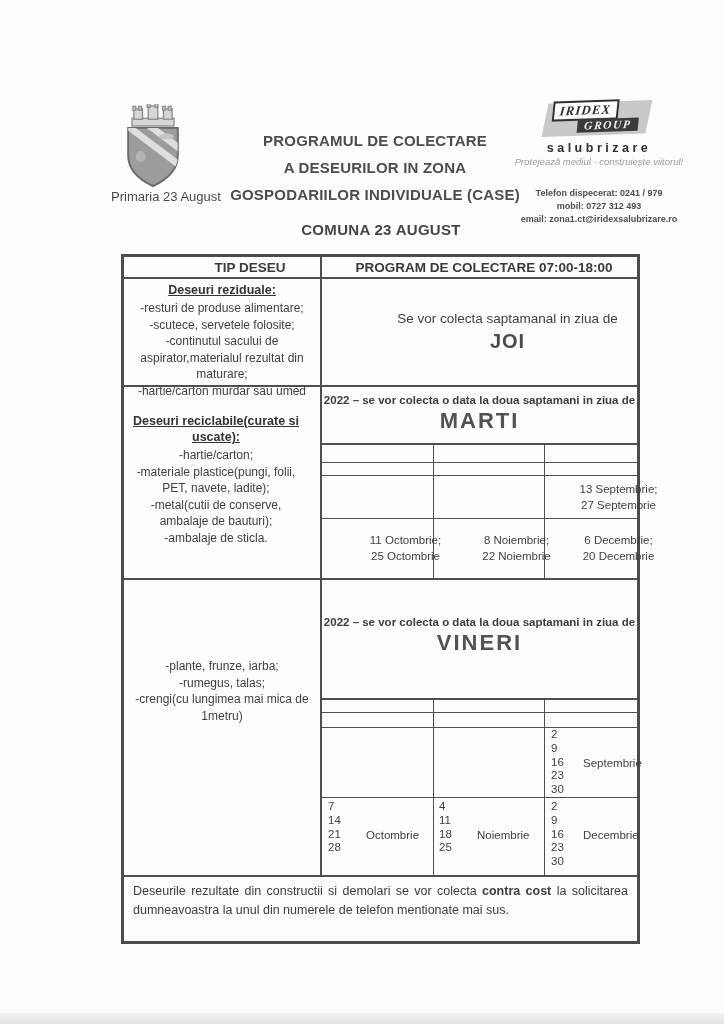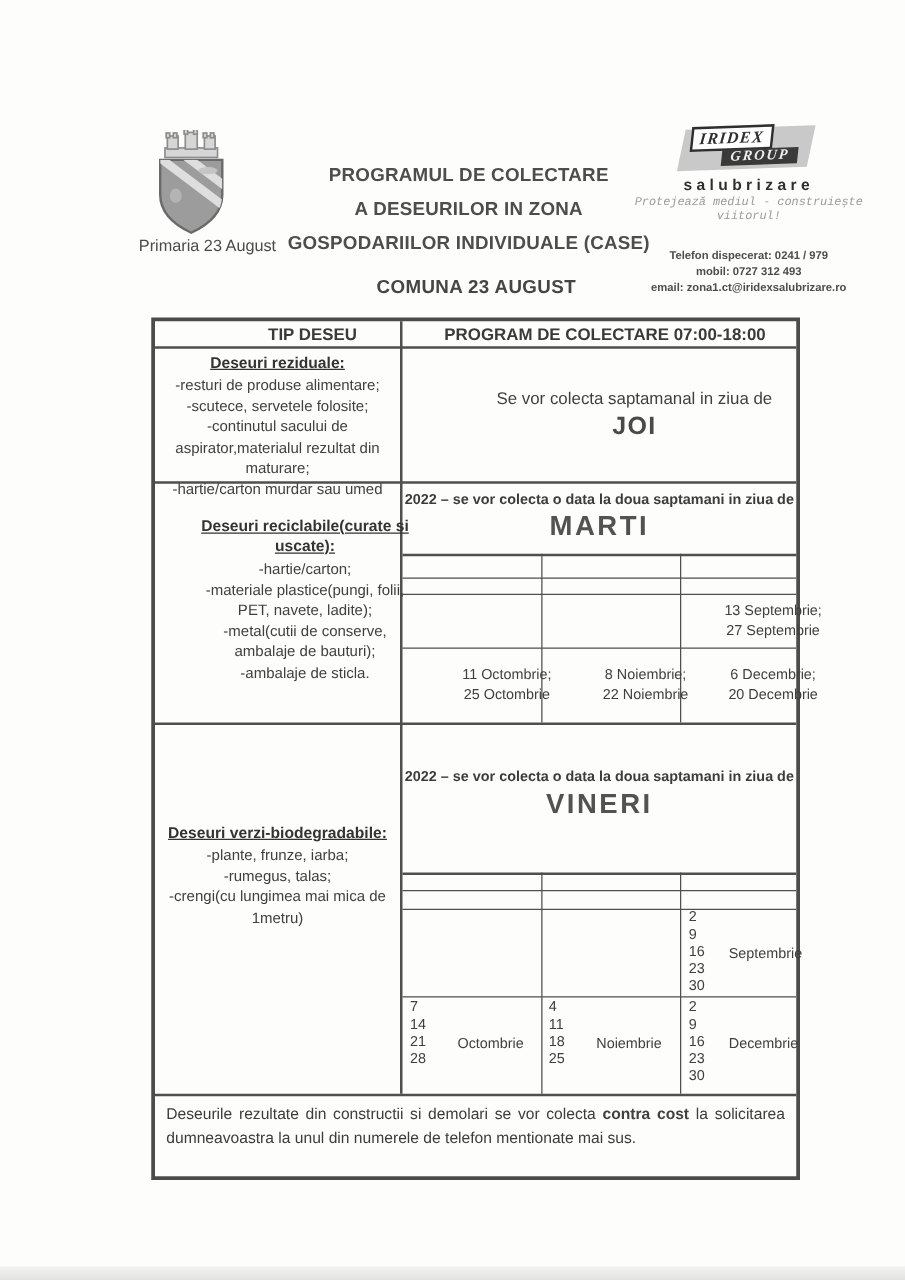--- a/index.html
+++ b/index.html
@@ -20,21 +20,21 @@
   .iridex{position:relative;width:112px;height:38px;margin:0 auto;transform:rotate(-2deg);}
   .iridex-bg{position:absolute;left:2px;top:2px;width:104px;height:33px;background:#c9c9c9;
     transform:skewX(-14deg);}
   .brand-top{position:absolute;left:10px;top:0px;background:#fff;border:2px solid #2f2f2f;
     font-family:"Liberation Serif",serif;font-style:italic;font-weight:700;font-size:13px;
     padding:0 5px;color:#2e2e2e;transform:skewX(-8deg);letter-spacing:1px;}
   .brand-bottom{position:absolute;left:34px;top:19px;background:#3a3a3a;color:#ededed;
     font-family:"Liberation Serif",serif;font-style:italic;font-weight:700;font-size:11.5px;
     padding:0 7px 1px 7px;transform:skewX(-8deg);letter-spacing:1.5px;}
   .service{margin-top:3px;font-weight:700;font-size:12.5px;letter-spacing:3.5px;color:#2f2f2f;}
-  .slogan{margin-top:1px;font-family:Liberation Mono, monospace;font-style:italic;font-size:9.5px;
+  .slogan{margin-top:1px;font-family:Liberation Sans, sans-serif;font-style:italic;font-size:9.5px;
     color:#9b9b9b;}
   .contacts{margin-top:20px;font-size:9px;font-weight:700;line-height:13px;color:#4d4d4d;}
   .commune{position:absolute;left:122px;top:221px;width:518px;text-align:center;
     font-weight:700;font-size:15px;color:#454545;letter-spacing:.3px;}
   
   .tbl{position:absolute;left:121px;top:254px;width:519px;height:690px;
     border:3px solid #4c4c4c;box-sizing:border-box;}
   .hline,.vline{position:absolute;background:#4f4f4f;}
   .cell{position:absolute;box-sizing:border-box;}
   .center{display:flex;flex-direction:column;align-items:center;justify-content:center;text-align:center;margin-left:28px;}
@@ -145,21 +145,21 @@
         <div>-scutece, servetele folosite;</div>
         <div>-continutul sacului de aspirator,materialul rezultat din maturare;</div>
         <div>-hartie/carton murdar sau umed</div>
       </div>
     </div>
     <div class="cell center" style="left:198px;top:22px;width:315px;height:106px;">
       <div class="sched-intro">Se vor colecta saptamanal in ziua de</div>
       <div class="sched-day-lg">JOI</div>
     </div>
 
-    <div class="cell" style="left:0;top:130px;width:196px;height:191px;padding:26px 16px 0 4px;text-align:center;margin-left:28px;">
+    <div class="cell" style="left:0;top:130px;width:196px;height:191px;padding:26px 16px 0 4px;text-align:center;">
       <div class="wt-title">Deseuri reciclabile(curate si uscate):</div>
       <div class="wt-items">
         <div>-hartie/carton;</div>
         <div>-materiale plastice(pungi, folii, PET, navete, ladite);</div>
         <div>-metal(cutii de conserve, ambalaje de bauturi);</div>
         <div>-ambalaje de sticla.</div>
       </div>
     </div>
 
     <div class="cell" style="left:198px;top:130px;width:315px;height:56px;text-align:center;padding-top:7px;">
@@ -179,21 +179,20 @@
     <div class="cell center date-cell" style="left:309px;top:262px;width:111px;height:58px;">
       <span>8 Noiembrie;</span>
       <span>22 Noiembrie</span>
     </div>
     <div class="cell center date-cell" style="left:420px;top:262px;width:93px;height:58px;">
       <span>6 Decembrie;</span>
       <span>20 Decembrie</span>
     </div>
 
     <div class="cell" style="left:0;top:323px;width:196px;height:295px;padding:78px 4px 0 4px;text-align:center;">
-      <div class="wt-title">Deseuri verzi-biodegradabile:</div>
       <div class="wt-items">
         <div>-plante, frunze, iarba;</div>
         <div>-rumegus, talas;</div>
         <div>-crengi(cu lungimea mai mica de 1metru)</div>
       </div>
     </div>
 
     <div class="cell" style="left:198px;top:323px;width:315px;height:118px;text-align:center;padding-top:36px;">
       <div class="band-intro">2022 – se vor colecta o data la doua saptamani in ziua de</div>
       <div class="band-day">VINERI</div>

